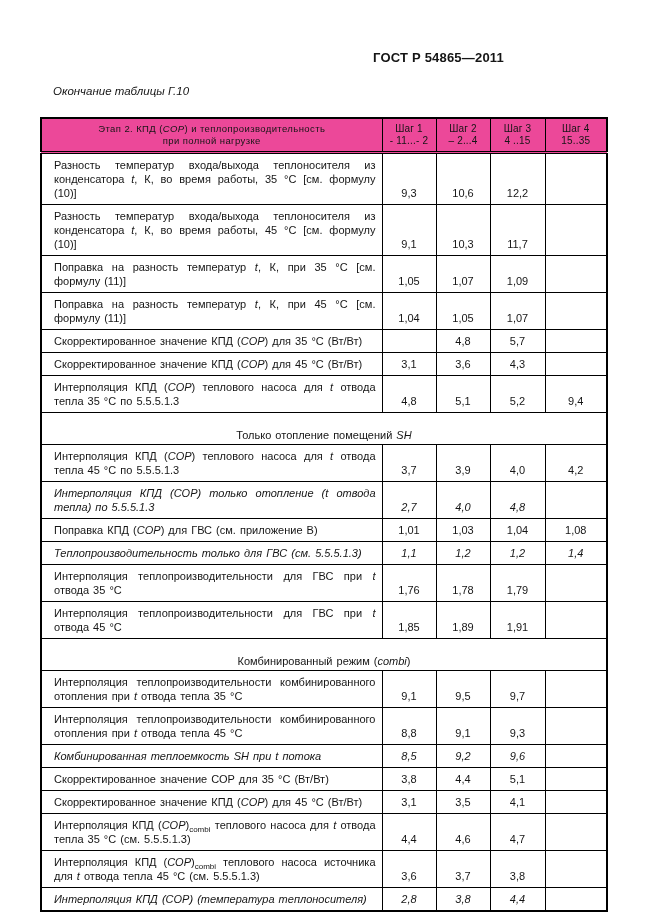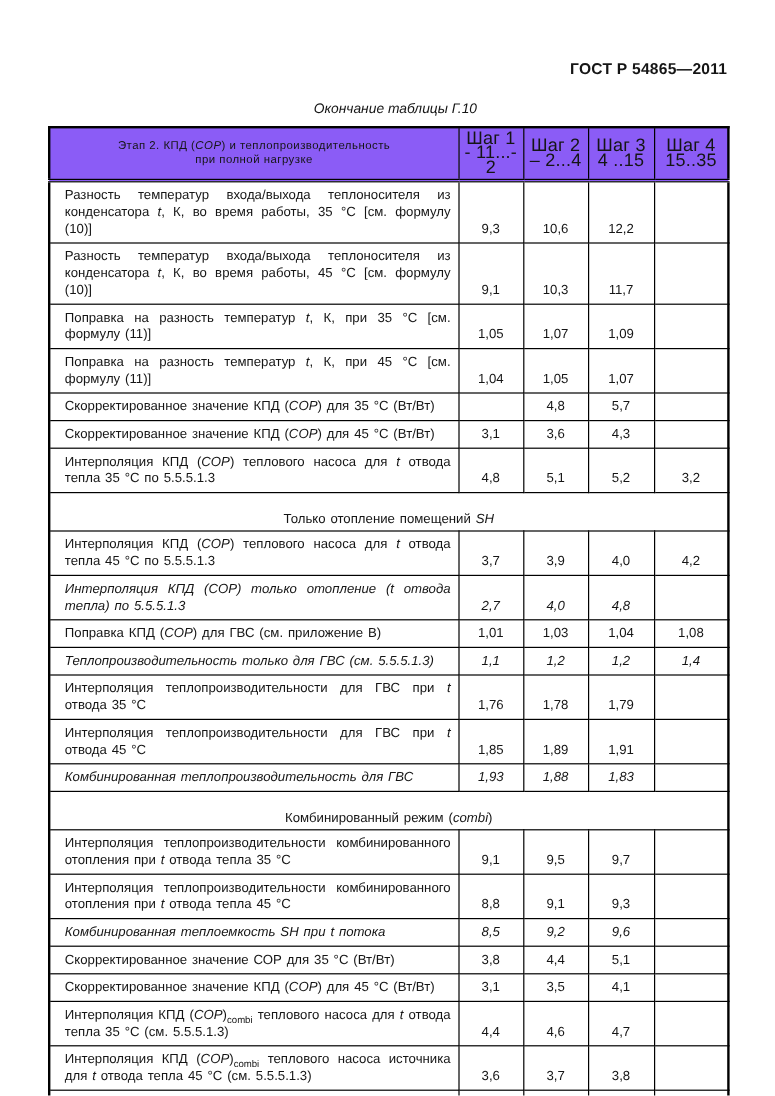--- a/index.html
+++ b/index.html
@@ -9,63 +9,62 @@
   }
   body {
     width: 646px;
     height: 913px;
     font-family: "Liberation Sans", sans-serif;
     color: #151515;
     overflow: hidden;
   }
   .page {
     box-sizing: border-box;
-    width: 646px;
+    width: 544px;
     height: 913px;
     padding: 50px 40px 0 40px;
     background: #ffffff;
   }
   .gost-header {
     text-align: right;
     font-weight: bold;
     font-size: 13px;
     letter-spacing: 0.2px;
     height: 15px;
   }
   .caption {
     font-style: italic;
     font-size: 11.5px;
-    margin: 20px 0 8px 13px;
-    text-align: center;
+    margin: 20px 0 20px 13px;
   }
   table.gtable {
     border-collapse: collapse;
     table-layout: fixed;
     width: 566px;
     border: 2px solid #000;
   }
   table.gtable th,
   table.gtable td {
     border: 1px solid #000;
   }
   thead th {
     border-bottom: 3px double #000 !important;
     font-weight: normal;
     vertical-align: middle;
-    background: #8b5cf6;
+    background: #ec4899;
   }
   th.main-head {
     font-size: 9.5px;
     letter-spacing: 0.4px;
     text-align: center;
     padding: 4px 2px;
     line-height: 12px;
   }
   th.step-head {
-    font-size: 15px;
+    font-size: 10px;
     text-align: center;
     padding: 3px 1px;
     line-height: 12px;
     letter-spacing: 0.2px;
     margin-top: 48px;
   }
   td.label-cell {
     font-size: 11px;
     line-height: 14px;
     padding: 4px 6px 4px 12px;
@@ -175,21 +174,21 @@
           <td class="value-cell">3,1</td>
           <td class="value-cell">3,6</td>
           <td class="value-cell">4,3</td>
           <td class="value-cell"></td>
         </tr>
         <tr>
           <td class="label-cell">Интерполяция КПД (<i>COP</i>) теплового насоса для <i>t</i> отвода тепла 35 °С по 5.5.5.1.3</td>
           <td class="value-cell">4,8</td>
           <td class="value-cell">5,1</td>
           <td class="value-cell">5,2</td>
-          <td class="value-cell">3,2</td>
+          <td class="value-cell">9,4</td>
         </tr>
         <tr>
           <td colspan="5" class="section-cell">Только отопление помещений <i>SH</i></td>
         </tr>
         <tr>
           <td class="label-cell">Интерполяция КПД (<i>COP</i>) теплового насоса для <i>t</i> отвода тепла 45 °С по 5.5.5.1.3</td>
           <td class="value-cell">3,7</td>
           <td class="value-cell">3,9</td>
           <td class="value-cell">4,0</td>
           <td class="value-cell">4,2</td>
@@ -222,27 +221,20 @@
           <td class="value-cell">1,79</td>
           <td class="value-cell"></td>
         </tr>
         <tr>
           <td class="label-cell">Интерполяция теплопроизводительности для ГВС при <i>t</i> отвода 45 °С</td>
           <td class="value-cell">1,85</td>
           <td class="value-cell">1,89</td>
           <td class="value-cell">1,91</td>
           <td class="value-cell"></td>
         </tr>
-        <tr class="italic-row">
-          <td class="label-cell">Комбинированная теплопроизводительность для ГВС</td>
-          <td class="value-cell">1,93</td>
-          <td class="value-cell">1,88</td>
-          <td class="value-cell">1,83</td>
-          <td class="value-cell"></td>
-        </tr>
         <tr>
           <td colspan="5" class="section-cell">Комбинированный режим (<i>combi</i>)</td>
         </tr>
         <tr>
           <td class="label-cell">Интерполяция теплопроизводительности комбинированного отопления при <i>t</i> отвода тепла 35 °С</td>
           <td class="value-cell">9,1</td>
           <td class="value-cell">9,5</td>
           <td class="value-cell">9,7</td>
           <td class="value-cell"></td>
         </tr>

